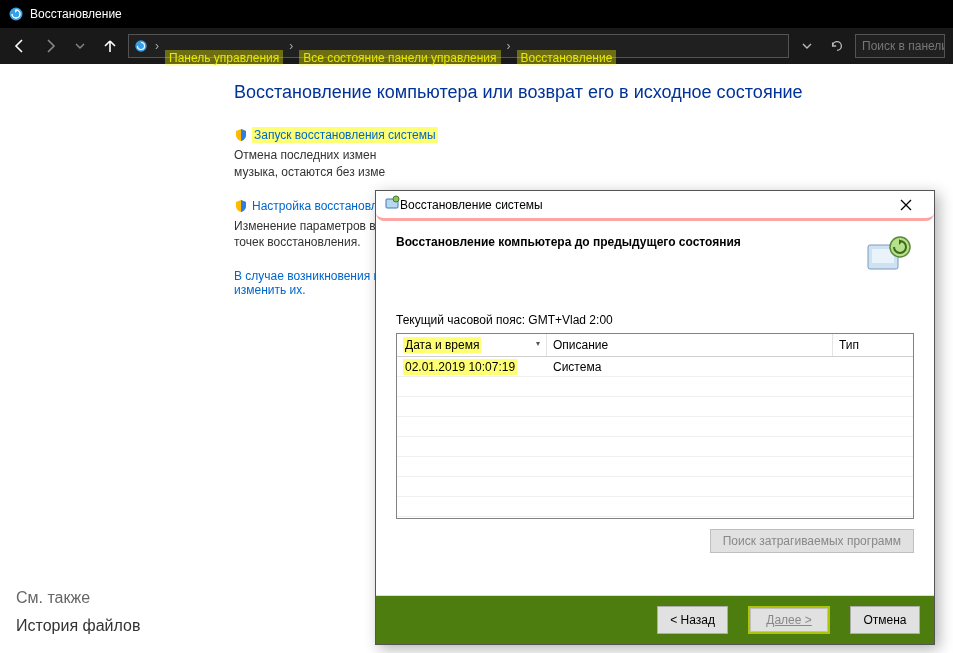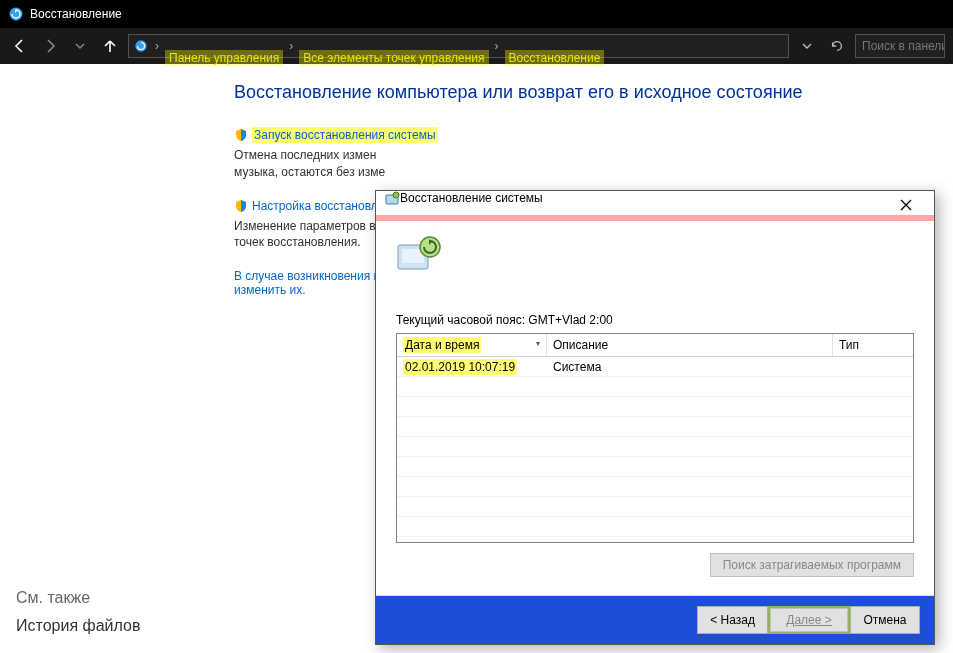--- a/index.html
+++ b/index.html
@@ -143,24 +143,25 @@
     height: 455px;
     background: #fff;
     border: 1px solid #555;
     box-shadow: 4px 4px 14px rgba(0,0,0,0.3);
     display: flex;
     flex-direction: column;
   }
   .dialog-titlebar {
     height: 30px;
     display: flex;
-    align-items: flex-start;
+    align-items: center;
     padding: 0 8px;
     font-size: 12px;
-    border-bottom: 6px solid #fca5a5;
+    border-bottom: 3px solid #fca5a5;
+    border-radius: 8px;
   }
   .dialog-titlebar .spacer { flex: 1; }
   .dialog-close {
     width: 40px; height: 28px;
     display: inline-flex; align-items: center; justify-content: center;
     font-size: 16px;
     cursor: pointer;
   }
   .dialog-body {
     flex: 1;
@@ -180,21 +181,21 @@
   }
   .restore-icon {
     width: 48px; height: 42px;
   }
   .tz-label {
     font-size: 12px;
     margin-bottom: 6px;
   }
   .table {
     border: 1px solid #828282;
-    height: 210px;
+    height: 186px;
     overflow: hidden;
     font-size: 12px;
   }
   .thead {
     display: flex;
     background: #fff;
     border-bottom: 1px solid #d0d0d0;
   }
   .th {
     padding: 4px 6px;
@@ -233,22 +234,22 @@
     cursor: pointer;
     min-width: 70px;
     text-align: center;
   }
   .winbtn.disabled { color: #888; background: #e1e1e1; border-color:#bfbfbf; cursor: default; }
   .dialog-footer {
     border-top: 1px solid #ddd;
     padding: 10px 14px;
     display: flex;
     justify-content: flex-end;
-    gap: 0;
-    background: #1d4ed8;
+    gap: 20px;
+    background: #4d7c0f;
   }
   .hl-next {
     background: rgba(255,255,0,0.55);
     padding: 2px;
     display: inline-block;
   }
   .bc-icon {
     width: 16px; height: 16px; display: inline-flex; align-items: center; justify-content: center;
   }
 </style>
@@ -291,21 +292,21 @@
   <div class="breadcrumb">
     <span class="bc-icon">
       <svg viewBox="0 0 16 16" width="14" height="14">
           <circle cx="8" cy="8" r="6.5" fill="#37a0e8"></circle>
           <path d="M8 4 A4 4 0 1 1 4 8" fill="none" stroke="#fff" stroke-width="1.3"></path>
         </svg>
     </span>
     <span class="sep">›</span>
     <span class="crumb">Панель управления</span>
     <span class="sep">›</span>
-    <span class="crumb">Все элементы точек управления</span>
+    <span class="crumb">Все состояние панели управления</span>
     <span class="sep">›</span>
     <span class="crumb">Восстановление</span>
   </div>
   <span class="dd-btn">
     <svg width="10" height="10" viewBox="0 0 10 10">
         <path d="M1 3 L5 7 L9 3" stroke="#bbb" stroke-width="1.4" fill="none"></path>
       </svg>
   </span>
   <span class="refresh-btn">
     <svg width="14" height="14" viewBox="0 0 16 16">
@@ -376,20 +377,21 @@
     <span>Восстановление системы</span>
     <span class="spacer"></span>
     <span class="dialog-close">
       <svg width="12" height="12" viewBox="0 0 12 12">
           <path d="M1 1 L11 11 M11 1 L1 11" stroke="#000" stroke-width="1.3"></path>
         </svg>
     </span>
   </div>
   <div class="dialog-body">
     <div class="dialog-head">
+      <div class="dialog-head-title">Восстановление компьютера до предыдущего состояния</div>
       <span class="restore-icon">
         <svg viewBox="0 0 48 42" width="48" height="42">
           <rect x="2" y="10" width="30" height="24" rx="2" fill="#cfe2f3" stroke="#7a9bbd"></rect>
           <rect x="6" y="14" width="22" height="14" fill="#eaf2fa"></rect>
           <circle cx="34" cy="12" r="10" fill="#b6e08a" stroke="#5a8a3a" stroke-width="1.5"></circle>
           <path d="M34 6 A6 6 0 1 1 28 12" fill="none" stroke="#3a6a1a" stroke-width="2"></path>
           <path d="M33 4 L36 7 L33 10 Z" fill="#3a6a1a"></path>
         </svg>
       </span>
     </div>

